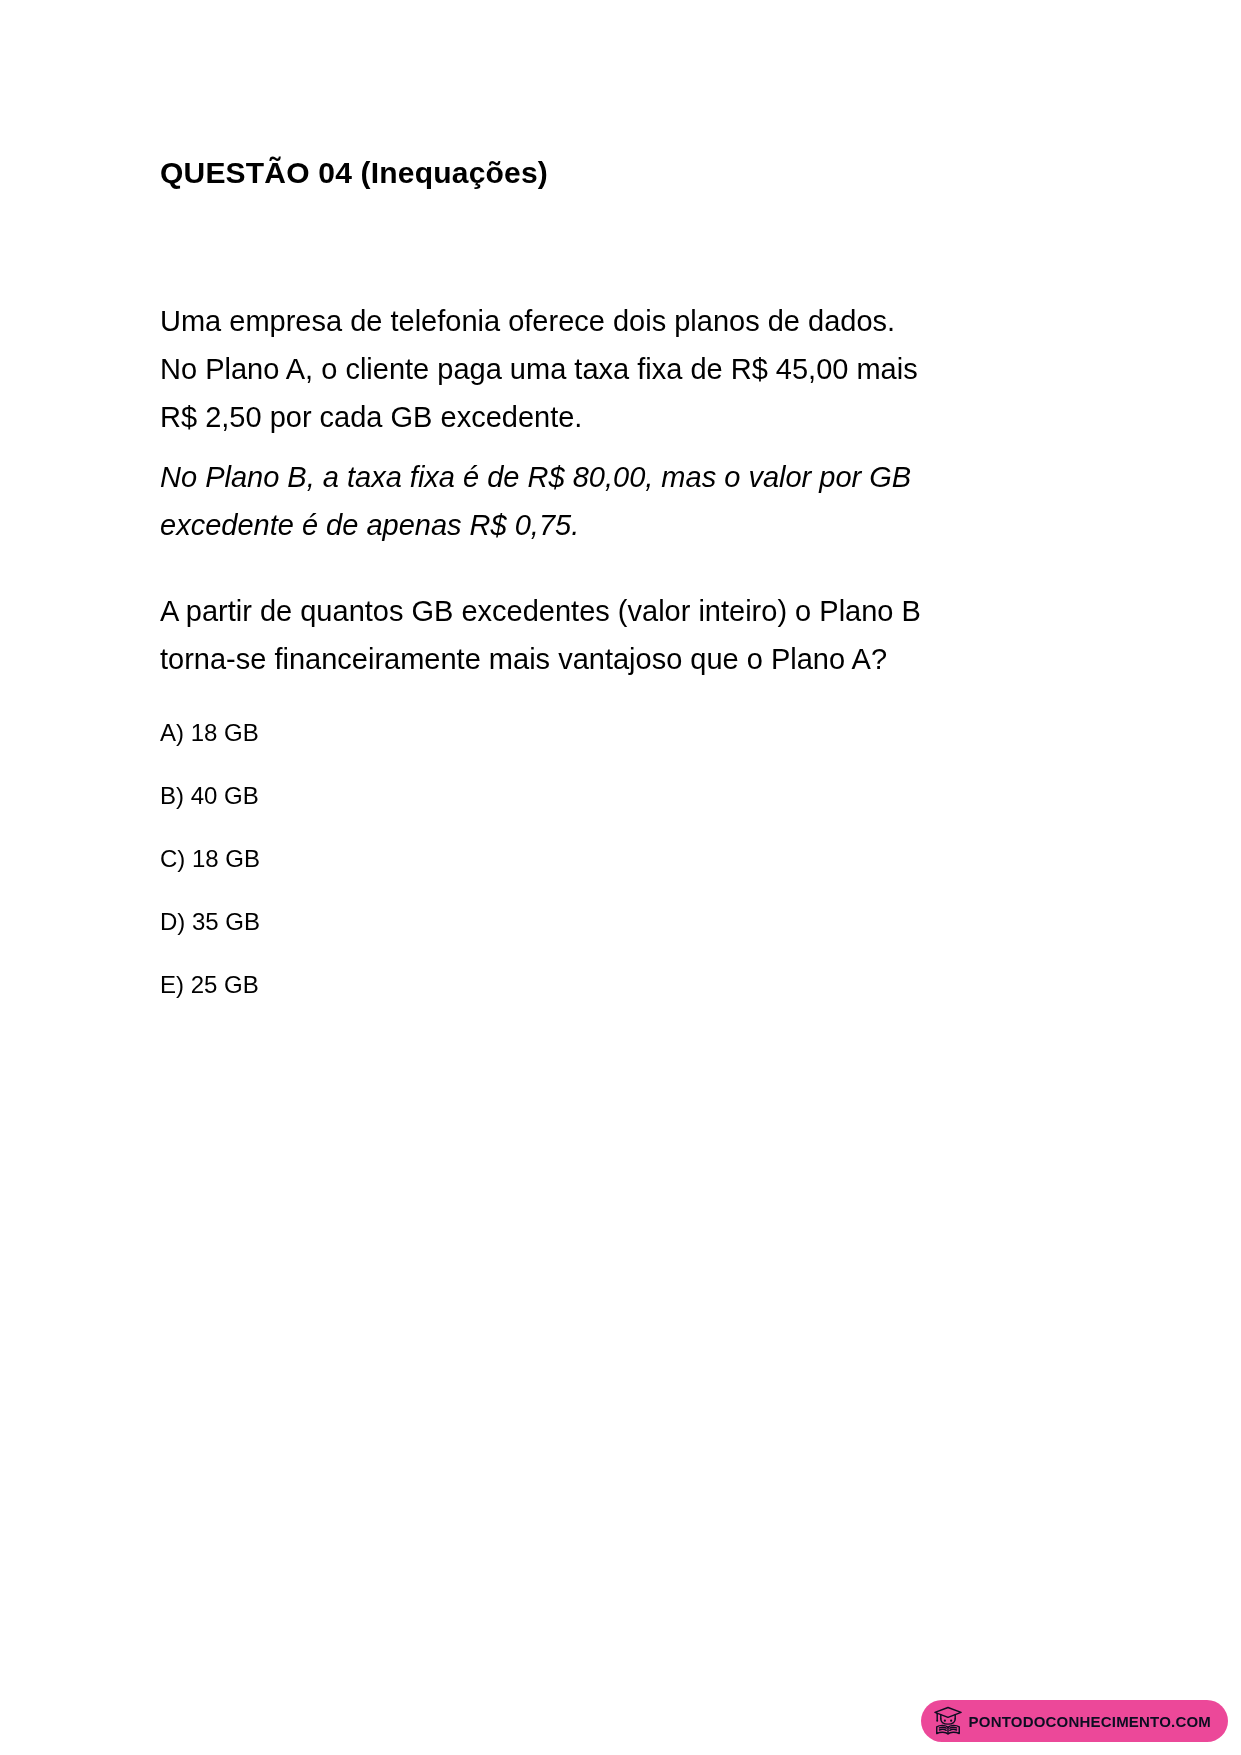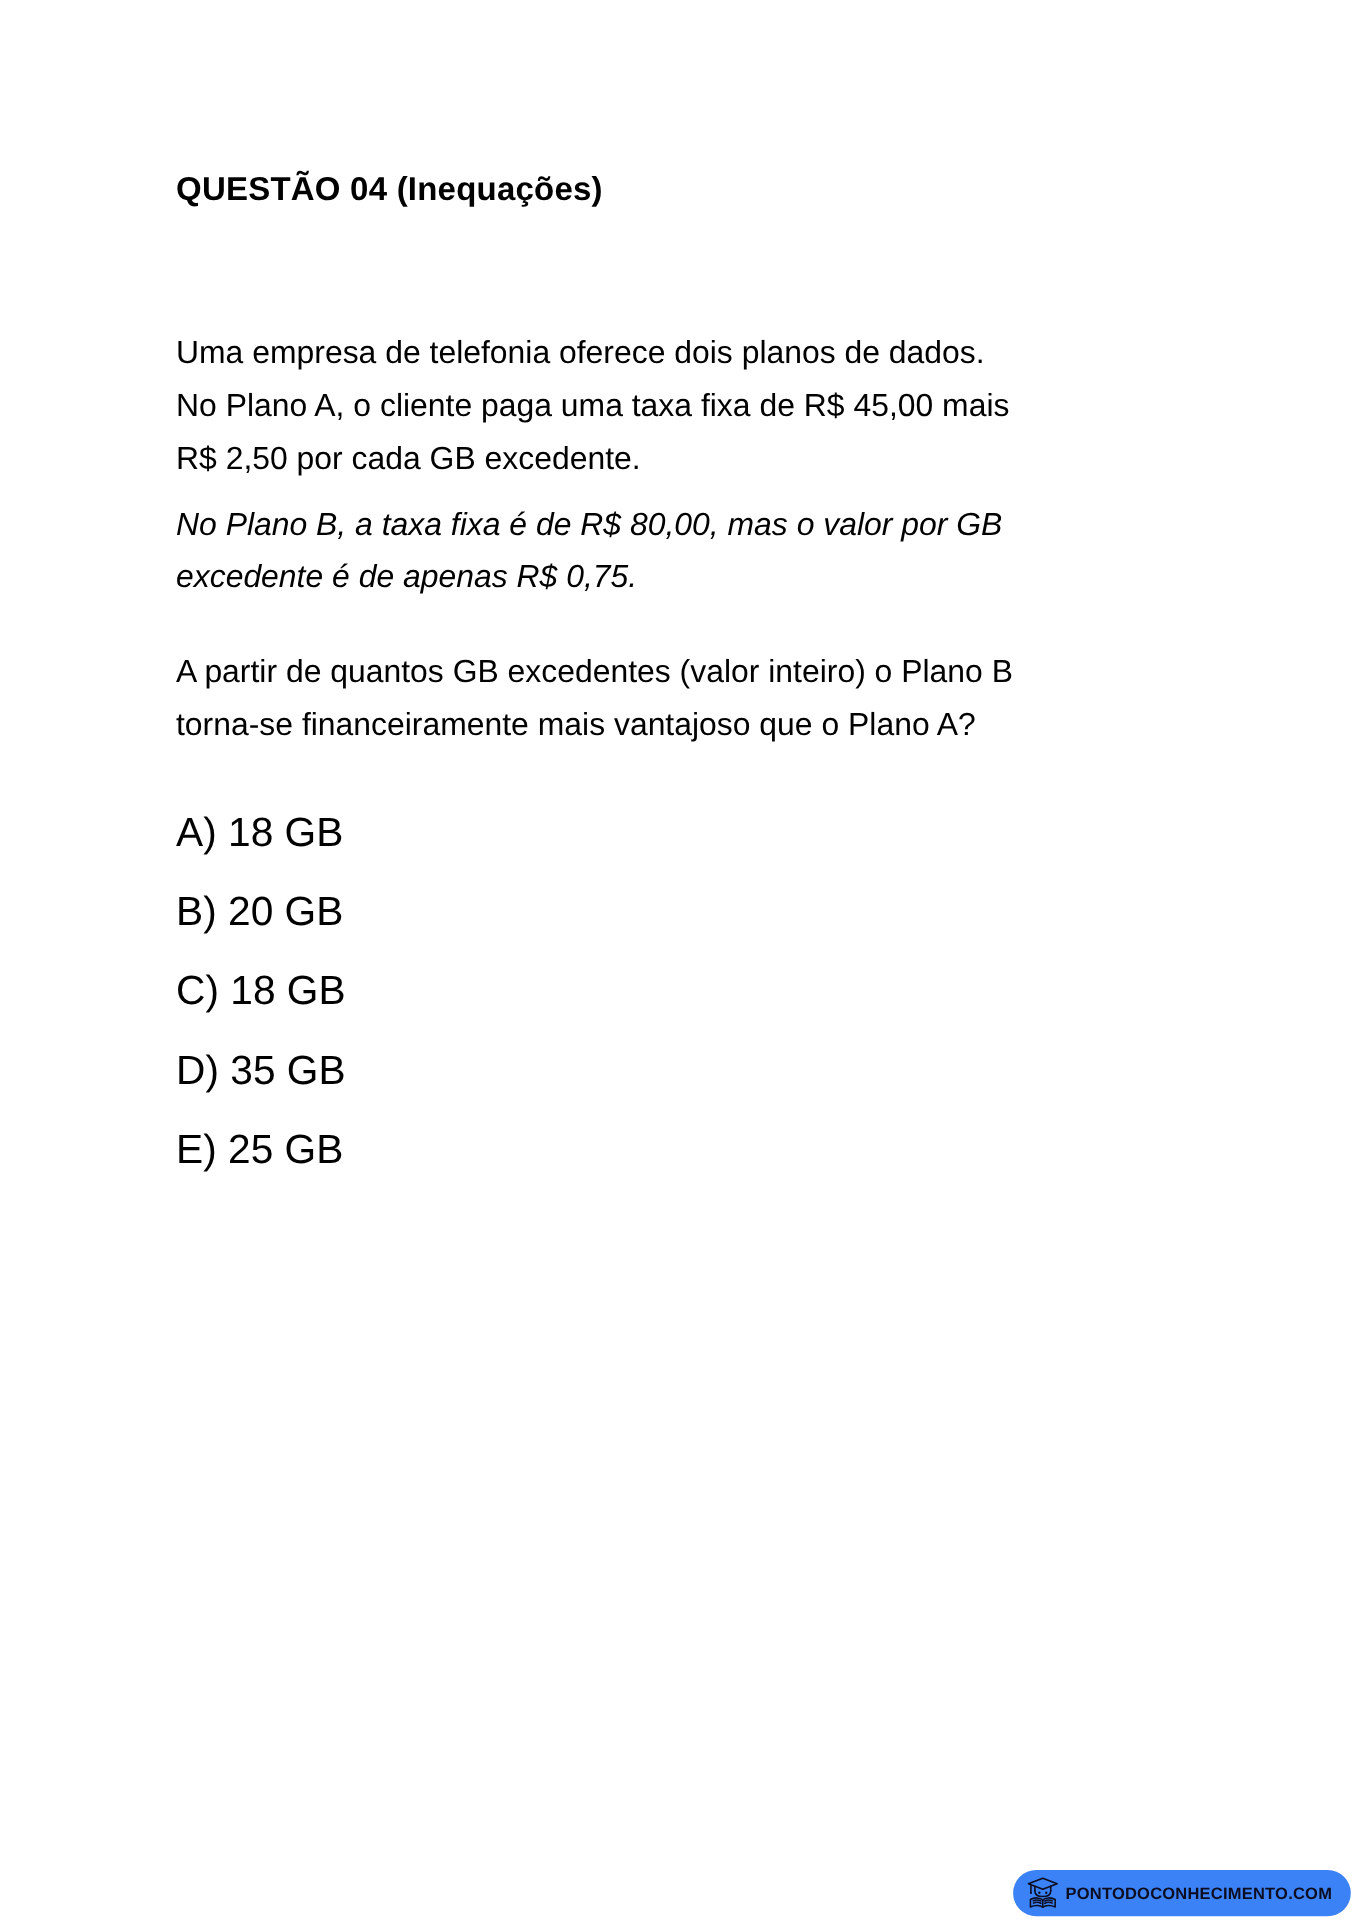--- a/index.html
+++ b/index.html
@@ -41,25 +41,24 @@
   .para-1 { top: 268px; }
   .para-2 { top: 424px; font-style: italic; }
   .para-3 { top: 558px; }
   .options {
     position: absolute;
     left: 160px;
     top: 709px;
     width: 500px;
   }
   .option {
-    font-size: 37px;
+    font-size: 24px;
     line-height: 48px;
     margin-bottom: 15px;
     white-space: nowrap;
-    margin-top: 24px;
   }
   .brand-badge {
     position: absolute;
     top: 1700px;
     right: 13px;
     height: 42px;
     border-radius: 21px;
     display: flex;
     align-items: center;
     padding: 0 17px 0 9px;
@@ -92,27 +91,27 @@
 R$ 2,50 por cada GB excedente.</p>
 
   <p class="para para-2">No Plano B, a taxa fixa é de R$ 80,00, mas o valor por GB
 excedente é de apenas R$ 0,75.</p>
 
   <p class="para para-3">A partir de quantos GB excedentes (valor inteiro) o Plano B
 torna-se financeiramente mais vantajoso que o Plano A?</p>
 
   <div class="options">
     <div class="option">A) 18 GB</div>
-    <div class="option">B) 20 GB</div>
+    <div class="option">B) 40 GB</div>
     <div class="option">C) 18 GB</div>
     <div class="option">D) 35 GB</div>
     <div class="option">E) 25 GB</div>
   </div>
 
-  <div class="brand-badge" id="brand-badge" style="background: #3b82f6; justify-content: flex-end;">
+  <div class="brand-badge" id="brand-badge" style="background: #ec4899; justify-content: flex-end;">
     <span>
       <svg class="brand-icon" viewBox="0 0 40 40" fill="none" stroke="#0d0d21" stroke-width="1.6" stroke-linecap="round" stroke-linejoin="round">
 
         <path d="M20 5 L34.5 10.5 L20 16 L5.5 10.5 Z"></path>
         <path d="M12 13 L12 17.5"></path>
         <path d="M28 13 L28 17.5"></path>
 
         <path d="M8 11.5 L8 18.5"></path>
         <circle cx="8" cy="19.8" r="1.1" fill="#0d0d21" stroke="none"></circle>
 

